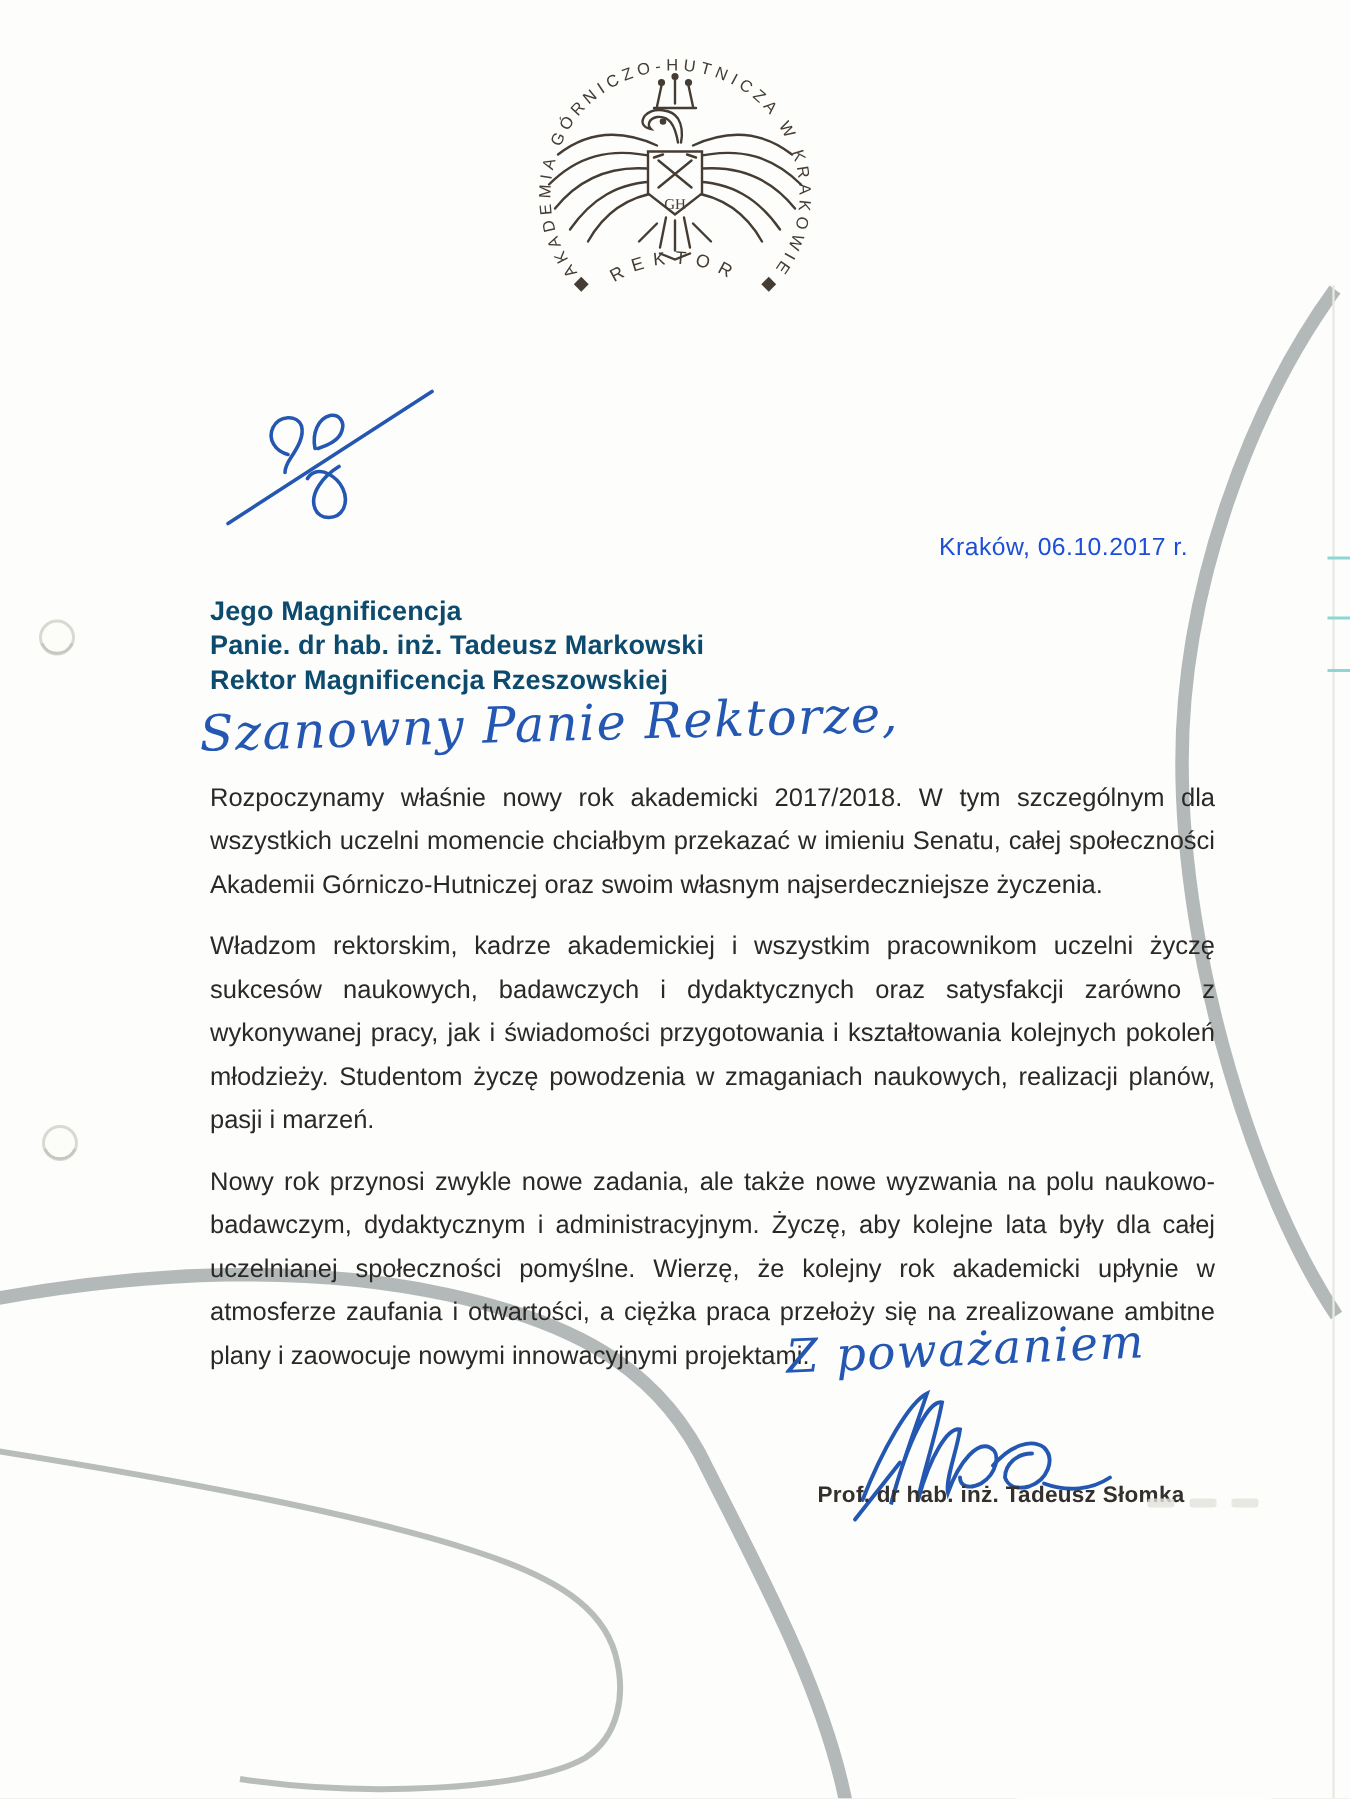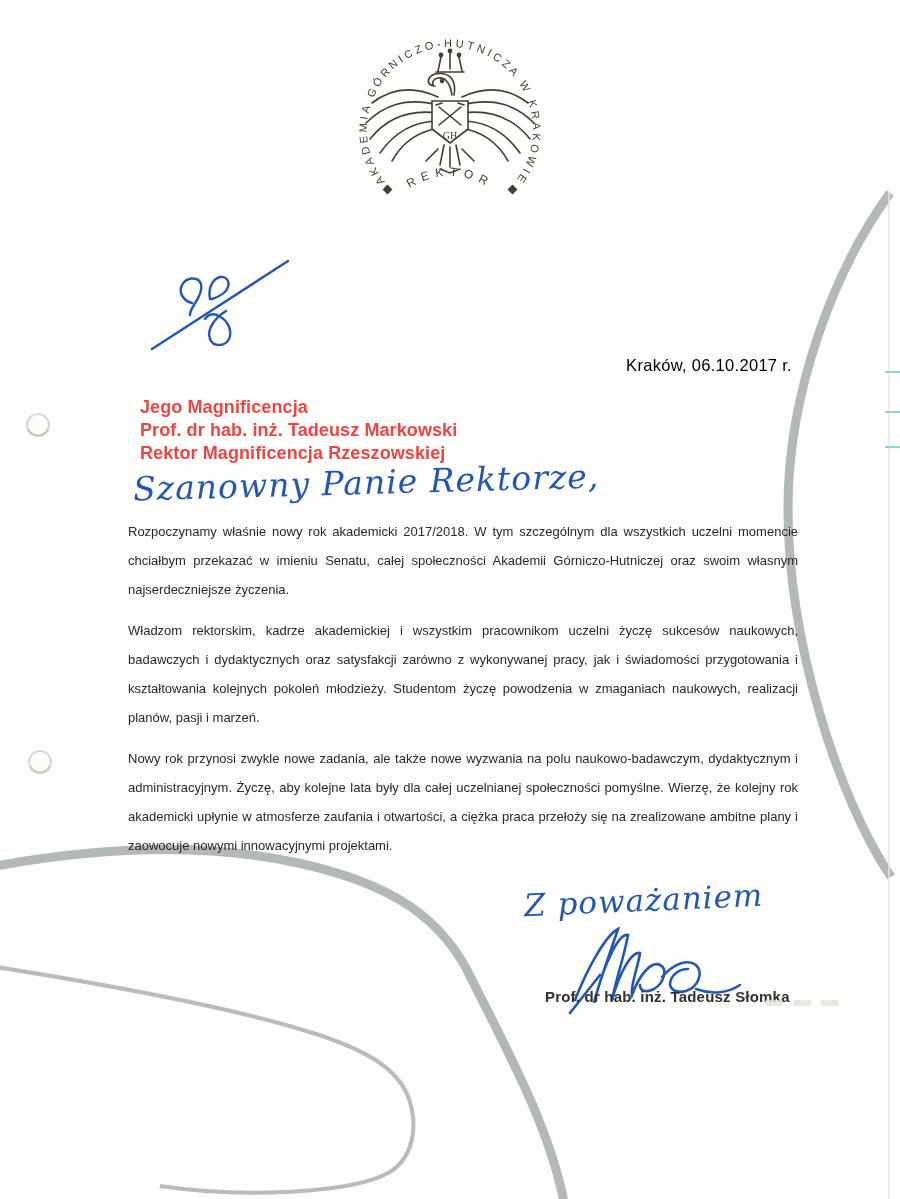--- a/index.html
+++ b/index.html
@@ -9,44 +9,44 @@
     font-family:"Liberation Sans",sans-serif;color:#2e2c2a;
   }
   .layer{position:absolute;left:0;top:0;width:900px;height:1199px;}
   
   .seal{position:absolute;left:300px;top:15px;width:300px;height:235px;}
   
   .paraph{position:absolute;left:130px;top:245px;width:190px;height:120px;}
   
   .dateline{
     position:absolute;right:108px;top:356px;font-size:16.5px;
-    letter-spacing:.3px;color:#000000;
+    letter-spacing:.3px;color:#1d4ed8;
   }
   
   .recipient{
     position:absolute;left:140px;top:396px;font-size:18px;font-weight:bold;
-    line-height:23px;letter-spacing:.1px;color:#ef4444;
+    line-height:23px;letter-spacing:.1px;color:#0c4a6e;
   }
   
   .hand{
     font-family:"DejaVu Serif",serif;font-style:italic;color:#2457b2;
     white-space:nowrap;
   }
   .salutation{
     position:absolute;left:133px;top:463px;font-size:33px;
     transform:rotate(-1.6deg);letter-spacing:1px;
   }
   .closing{
     position:absolute;left:524px;top:882px;font-size:31px;
     transform:rotate(-2.5deg);letter-spacing:1px;
   }
   
   .body-text{
-    position:absolute;left:128px;top:517px;width:670px;
-    font-size:13px;line-height:29px;text-align:justify;color:#2b2927;
+    position:absolute;left:140px;top:517px;width:670px;
+    font-size:17px;line-height:29px;text-align:justify;color:#2b2927;
   }
   .body-text p{margin:0 0 12px 0;}
   
   .sig-svg{position:absolute;left:540px;top:905px;width:230px;height:110px;}
   .sig-name{
     position:absolute;left:545px;top:988px;width:210px;
     font-size:15px;font-weight:bold;letter-spacing:.2px;color:#33302d;
     white-space:nowrap;
   }
   .smudges{position:absolute;left:765px;top:992px;width:110px;height:10px;}
@@ -143,21 +143,21 @@
       <path d="M62,58 C54,56 48,48 52,40 C56,32 68,31 71,39 C73,46 68,54 64,60 C62,63 60,67 60,70"></path>
       <path d="M80,54 C78,44 82,34 90,32 C96,31 100,36 98,42 C96,49 88,52 82,54"></path>
       <path d="M96,66 C86,72 76,84 80,94 C83,102 95,102 99,94 C103,85 97,75 89,71 C84,68 78,69 75,74"></path>
     </g>
   </svg>
 
   <div class="dateline">Kraków, 06.10.2017 r.</div>
 
   <div class="recipient">
     <div>Jego Magnificencja</div>
-    <div>Prof. dr hab. inż. Tadeusz Markowski</div>
+    <div>Panie. dr hab. inż. Tadeusz Markowski</div>
     <div>Rektor Magnificencja Rzeszowskiej</div>
   </div>
 
   <div class="hand salutation">Szanowny Panie Rektorze,</div>
 
   <div class="body-text">
     <p>Rozpoczynamy właśnie nowy rok akademicki 2017/2018. W tym szczególnym dla wszystkich uczelni momencie chciałbym przekazać w imieniu Senatu, całej społeczności Akademii Górniczo-Hutniczej oraz swoim własnym najserdeczniejsze życzenia.</p>
     <p>Władzom rektorskim, kadrze akademickiej i wszystkim pracownikom uczelni życzę sukcesów naukowych, badawczych i dydaktycznych oraz satysfakcji zarówno z wykonywanej pracy, jak i świadomości przygotowania i kształtowania kolejnych pokoleń młodzieży. Studentom życzę powodzenia w zmaganiach naukowych, realizacji planów, pasji i marzeń.</p>
     <p>Nowy rok przynosi zwykle nowe zadania, ale także nowe wyzwania na polu naukowo-badawczym, dydaktycznym i administracyjnym. Życzę, aby kolejne lata były dla całej uczelnianej społeczności pomyślne. Wierzę, że kolejny rok akademicki upłynie w atmosferze zaufania i otwartości, a ciężka praca przełoży się na zrealizowane ambitne plany i zaowocuje nowymi innowacyjnymi projektami.</p>
   </div>

